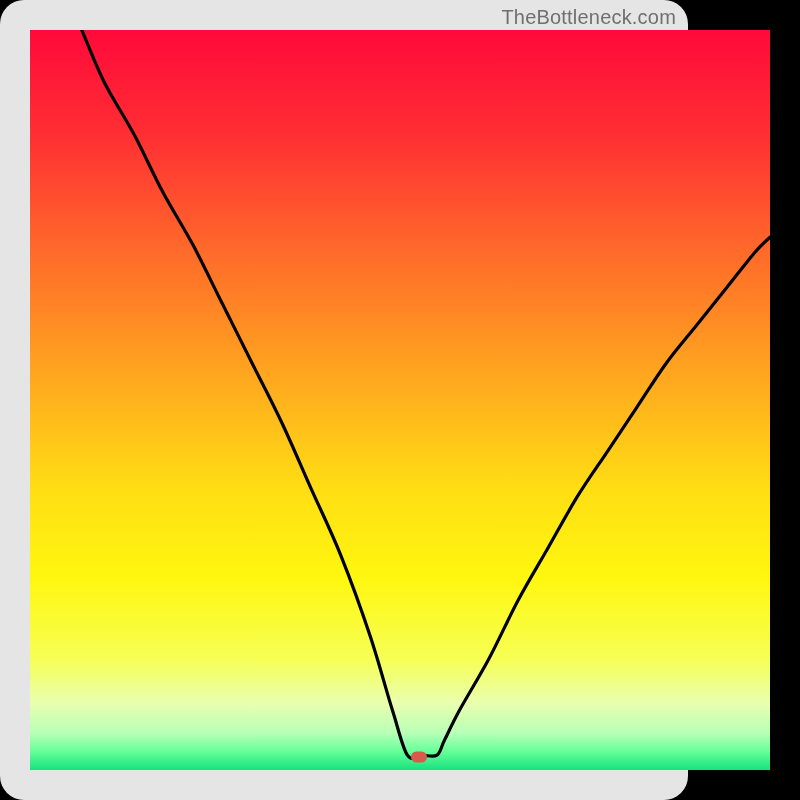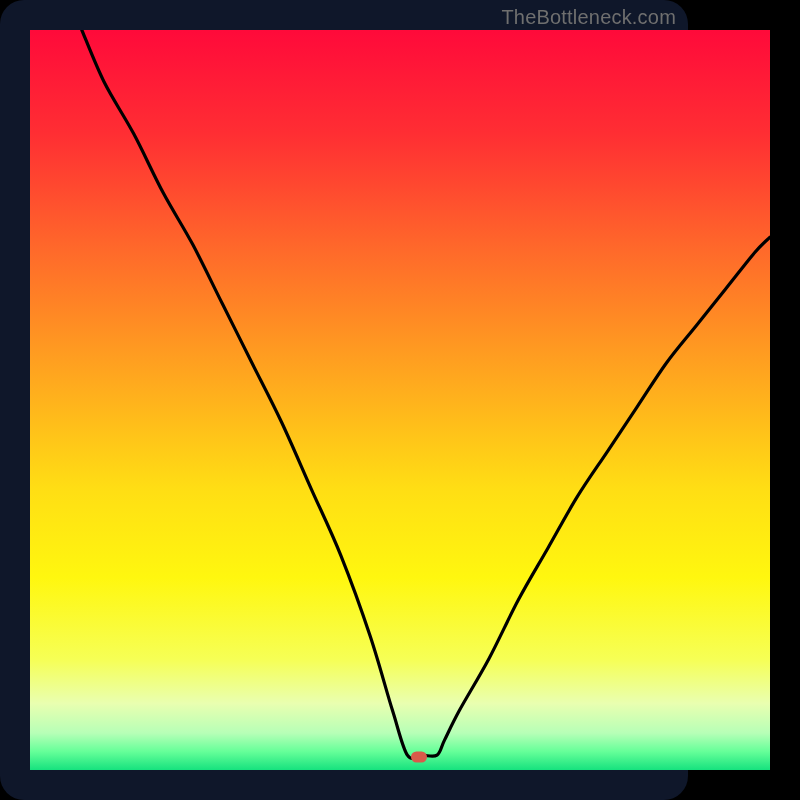--- a/index.html
+++ b/index.html
@@ -8,21 +8,21 @@
     width: 800px;
     height: 800px;
     overflow: hidden;
     font-family: Arial, Helvetica, sans-serif;
     background: #000;
   }
   .stage {
     position: relative;
     width: 688px;
     height: 800px;
-    background: #0f172a;
+    background: #e5e5e5;
     border-radius: 24px;
   }
   .plot-area {
     position: absolute;
     left: 30px;
     top: 30px;
     width: 740px;
     height: 740px;
     overflow: hidden;
   }

